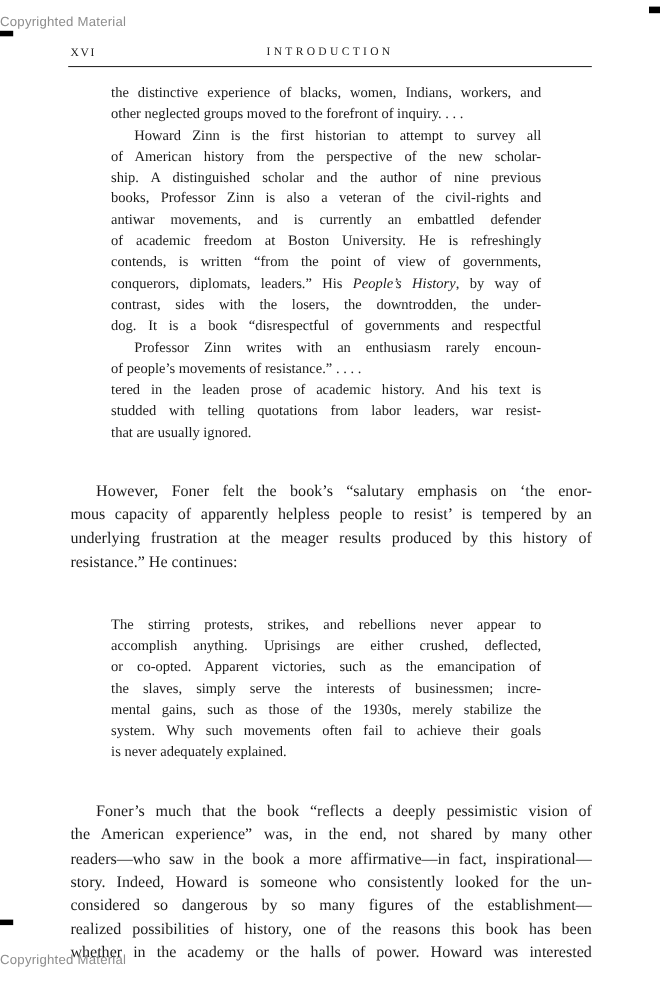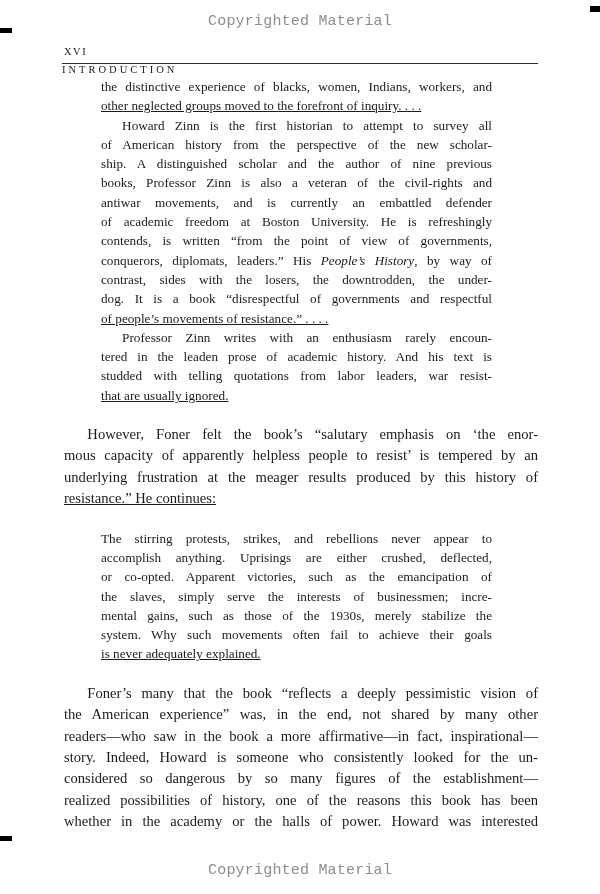--- a/index.html
+++ b/index.html
@@ -13,61 +13,61 @@
   }
   .page { position: absolute; inset: 0; background: #ffffff; }
 
   
   .mark { position: absolute; background: #000; }
   .mark-tl { left: 0; top: 28px; width: 12px; height: 5px; }
   .mark-tr { right: 0; top: 6px; width: 10px; height: 6px; }
   .mark-bl { left: 0; top: 836px; width: 12px; height: 5px; }
 
   .notice {
-    text-align: center;
+    text-align: left;
     color: #8d8d8d;
-    font-family: Liberation Mono, monospace;
-    font-size: 15px;
+    font-family: Liberation Sans, sans-serif;
+    font-size: 12px;
     letter-spacing: 0.2px;
   }
   .notice-top { padding-top: 13px; }
   .notice-bottom { position: absolute; left: 0; right: 0; bottom: 15px; }
 
   .header {
     margin: 13px 62px 0 62px;
     position: relative;
     height: 21px;
     border-bottom: 1.5px solid #2b2b2b;
   }
   .pagenum {
     position: absolute; left: 2px; top: 3px;
     font-size: 10.5px; letter-spacing: 1.5px; color: #222;
   }
   .runtitle {
-    position: absolute; left: 0; right: 0; top: 21px;
-    text-align: left;
+    position: absolute; left: 0; right: 0; top: 2px;
+    text-align: center;
     font-size: 10.5px; letter-spacing: 3px; color: #222;
   }
 
   .content { margin: 13px 62px 0 64px; }
 
-  .block + .block { margin-top: 19px; }
+  .block + .block { margin-top: 35px; }
   .quote {
     margin-left: 37px; margin-right: 46px;
     font-size: 13.2px;
     line-height: 19.3px;
   }
   .block + .quote { }
   .para {
     font-size: 14.6px;
     line-height: 21.4px;
   }
 
   .line { text-align: justify; text-align-last: justify; }
-  .line.last { text-align-last: left; text-decoration: underline; }
+  .line.last { text-align-last: left; }
   .line.ind { text-indent: 1.6em; }
   .line em { font-style: italic; }
 </style>
 </head>
 <body>
 
 <div class="page">
   <div class="mark mark-tl"></div>
   <div class="mark mark-tr"></div>
   <div class="mark mark-bl"></div>
@@ -86,43 +86,43 @@
         <div class="line ind">Howard Zinn is the first historian to attempt to survey all</div>
         <div class="line">of American history from the perspective of the new scholar-</div>
         <div class="line">ship. A distinguished scholar and the author of nine previous</div>
         <div class="line">books, Professor Zinn is also a veteran of the civil-rights and</div>
         <div class="line">antiwar movements, and is currently an embattled defender</div>
         <div class="line">of academic freedom at Boston University. He is refreshingly</div>
         <div class="line">contends, is written “from the point of view of governments,</div>
         <div class="line">conquerors, diplomats, leaders.” His <em>People’s History</em>, by way of</div>
         <div class="line">contrast, sides with the losers, the downtrodden, the under-</div>
         <div class="line">dog. It is a book “disrespectful of governments and respectful</div>
+        <div class="line ind">Professor Zinn writes with an enthusiasm rarely encoun-</div>
         <div class="line last">of people’s movements of resistance.” . . . .</div>
-        <div class="line ind">Professor Zinn writes with an enthusiasm rarely encoun-</div>
         <div class="line">tered in the leaden prose of academic history. And his text is</div>
         <div class="line">studded with telling quotations from labor leaders, war resist-</div>
         <div class="line last">that are usually ignored.</div>
       </div>
       <div class="block para">
         <div class="line ind">However, Foner felt the book’s “salutary emphasis on ‘the enor-</div>
         <div class="line">mous capacity of apparently helpless people to resist’ is tempered by an</div>
         <div class="line">underlying frustration at the meager results produced by this history of</div>
         <div class="line last">resistance.” He continues:</div>
       </div>
       <div class="block quote">
         <div class="line">The stirring protests, strikes, and rebellions never appear to</div>
         <div class="line">accomplish anything. Uprisings are either crushed, deflected,</div>
         <div class="line">or co-opted. Apparent victories, such as the emancipation of</div>
         <div class="line">the slaves, simply serve the interests of businessmen; incre-</div>
         <div class="line">mental gains, such as those of the 1930s, merely stabilize the</div>
         <div class="line">system. Why such movements often fail to achieve their goals</div>
         <div class="line last">is never adequately explained.</div>
       </div>
       <div class="block para">
-        <div class="line ind">Foner’s many that the book “reflects a deeply pessimistic vision of</div>
+        <div class="line ind">Foner’s much that the book “reflects a deeply pessimistic vision of</div>
         <div class="line">the American experience” was, in the end, not shared by many other</div>
         <div class="line">readers—who saw in the book a more affirmative—in fact, inspirational—</div>
         <div class="line">story. Indeed, Howard is someone who consistently looked for the un-</div>
         <div class="line">considered so dangerous by so many figures of the establishment—</div>
         <div class="line">realized possibilities of history, one of the reasons this book has been</div>
         <div class="line">whether in the academy or the halls of power. Howard was interested</div>
       </div>
     </div>
 
   <div class="notice notice-bottom">Copyrighted Material</div>

